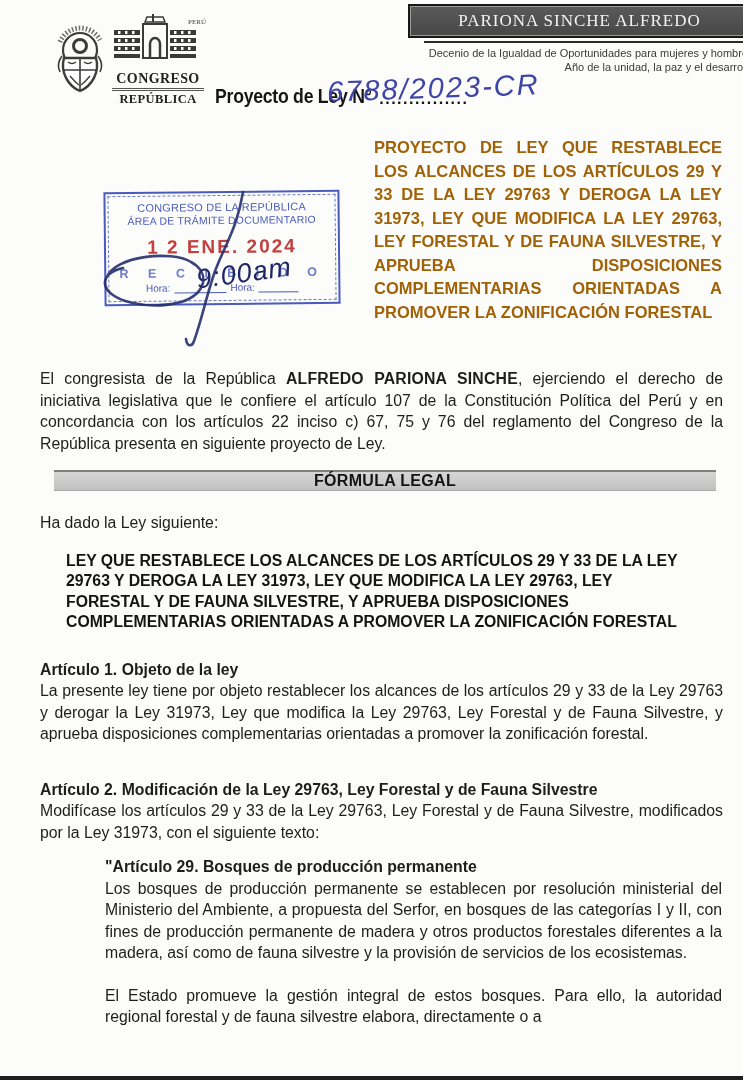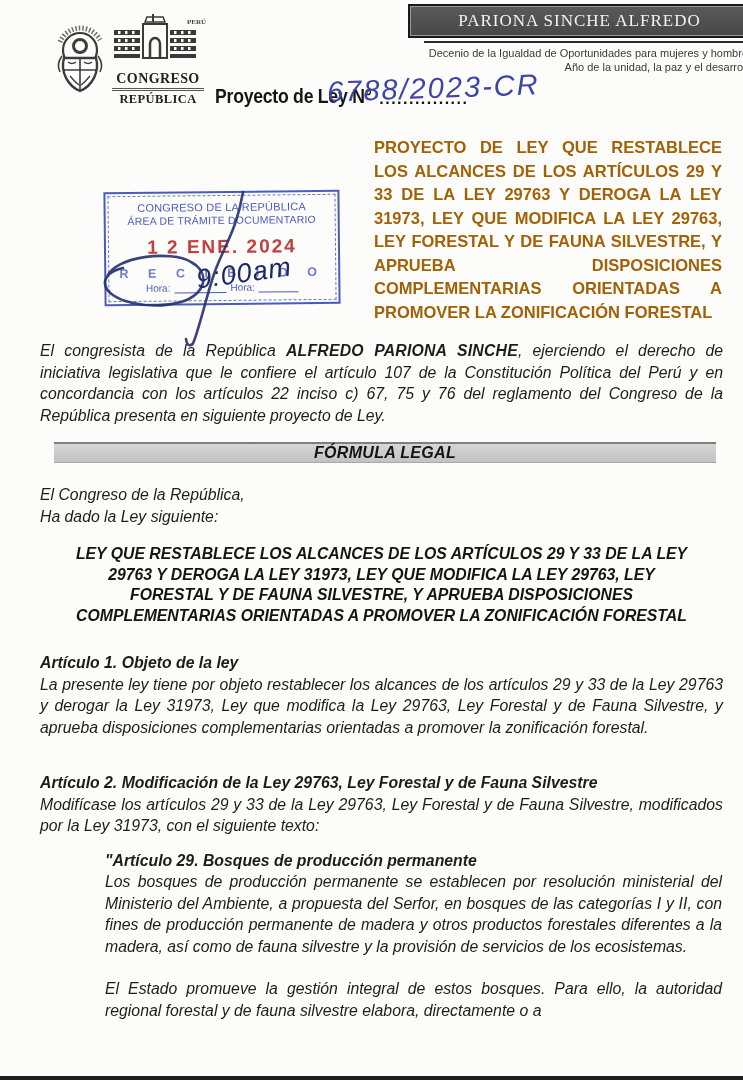--- a/index.html
+++ b/index.html
@@ -4,21 +4,21 @@
 <style>
   html,body{margin:0;padding:0;background:#e8e8e8;}
   .page{
     position:relative;width:743px;height:1080px;margin:0 auto;
     background:#fcfcfb;overflow:hidden;
     font-family:"Liberation Sans",sans-serif;color:#1d1d1d;
   }
   
   .coat{position:absolute;left:52px;top:16px;width:56px;height:82px;}
   .congress-logo{position:absolute;left:112px;top:12px;width:92px;height:96px;text-align:center;}
-  .congress-logo .peru-label{position:absolute;right:-2px;top:6px;font-family:"Liberation Serif",serif;font-weight:bold;font-size:7px;color:#444;}
+  .congress-logo .peru-label{position:absolute;right:-2px;top:6px;font-family:"Liberation Serif",serif;font-weight:normal;font-size:7px;color:#444;}
   .congress-word1{font-family:"Liberation Serif",serif;font-weight:bold;font-size:14px;letter-spacing:.4px;color:#222;margin-top:3px;border-bottom:1px solid #555;padding-bottom:1px;}
   .congress-word2{font-family:"Liberation Serif",serif;font-weight:bold;font-size:12.5px;letter-spacing:.4px;color:#222;border-top:1px solid #555;margin-top:1px;padding-top:1px;}
   
   .banner{
     position:absolute;left:408px;top:4px;right:-8px;height:30px;
     background:linear-gradient(#5a5a5a,#474747);
     border:2px solid #181818;box-shadow:inset 0 0 0 1px #9a9a9a;
     display:flex;align-items:center;justify-content:center;
     font-family:"Liberation Serif",serif;font-size:17px;letter-spacing:1px;color:#f3f3f3;
   }
@@ -51,34 +51,34 @@
   .stamp-received{margin-top:8px;font-size:12.5px;font-weight:bold;letter-spacing:8px;color:rgba(74,91,189,.8);}
   .stamp-fields{display:flex;align-items:flex-end;justify-content:center;gap:4px;font-size:10px;margin-top:2px;}
   .stamp-line{display:inline-block;border-bottom:1px solid #4a5bbd;height:9px;}
   .hand-time{
     position:absolute;left:196px;top:258px;
     font-style:italic;font-size:27px;color:#1d2766;
     transform:rotate(-8deg);letter-spacing:1px;
   }
   .signature-svg{position:absolute;left:85px;top:180px;pointer-events:none;}
   
-  .doc-body{position:absolute;left:40px;top:340px;width:683px;font-size:15.8px;line-height:21.5px;font-style:italic;}
+  .doc-body{position:absolute;left:40px;top:368px;width:683px;font-size:15.8px;line-height:21.5px;}
   .doc-body p{margin:0;text-align:justify;}
   .intro b{letter-spacing:.2px;}
   .section-bar{
     margin:16px 2px 0 14px;height:21px;width:662px;box-sizing:border-box;
     background:linear-gradient(#d6d6d6,#c2c2c2);
     border-top:2px solid #7e7e7e;border-bottom:1px solid #a8a8a8;
     display:flex;align-items:center;justify-content:center;
     font-weight:bold;font-size:16px;color:#141414;letter-spacing:.3px;
   }
   .plain-lines{margin-top:21px;}
   .law-title{
     margin:17px 0 0 0;padding:0 26px;
-    font-weight:bold;font-size:15.8px;line-height:20.5px;text-align:center;color:#141414;
+    font-weight:bold;font-size:15.8px;line-height:20.5px;color:#141414;
   }
   .art-heading{margin:0;font-weight:bold;font-size:15.8px;}
   .art1-block{margin-top:26px;}
   .art2-block{margin-top:34px;}
   .quote-block{margin:13px 0 0 65px;width:617px;}
   .quote-block p{text-align:justify;}
   .quote-heading{font-weight:bold;margin:0;}
   .quote-p2{margin-top:21px !important;}
   .bottom-edge{position:absolute;left:0;right:0;bottom:0;height:4px;background:#1e1e1e;z-index:5;}
 </style>
@@ -181,21 +181,20 @@
     </g>
   </svg>
 
   <div class="doc-body">
 
     <p class="intro"><span>El congresista de la República </span><b>ALFREDO PARIONA SINCHE</b><span>, ejerciendo el derecho de iniciativa legislativa que le confiere el artículo 107 de la Constitución Política del Perú y en concordancia con los artículos 22 inciso c) 67, 75 y 76 del reglamento del Congreso de la República presenta en siguiente proyecto de Ley.</span></p>
 
     <div class="section-bar">FÓRMULA LEGAL</div>
 
     <div class="plain-lines">
-      <div>El Congreso de la República,</div>
       <div>Ha dado la Ley siguiente:</div>
     </div>
 
     <div class="law-title">LEY QUE RESTABLECE LOS ALCANCES DE LOS ARTÍCULOS 29 Y 33 DE LA LEY 29763 Y DEROGA LA LEY 31973, LEY QUE MODIFICA LA LEY 29763, LEY FORESTAL Y DE FAUNA SILVESTRE, Y APRUEBA DISPOSICIONES COMPLEMENTARIAS ORIENTADAS A PROMOVER LA ZONIFICACIÓN FORESTAL</div>
 
     <div class="art1-block">
       <div class="art-heading">Artículo 1. Objeto de la ley</div>
       <p>La presente ley tiene por objeto restablecer los alcances de los artículos 29 y 33 de la Ley 29763 y derogar la Ley 31973, Ley que modifica la Ley 29763, Ley Forestal y de Fauna Silvestre, y aprueba disposiciones complementarias orientadas a promover la zonificación forestal.</p>
     </div>
 

